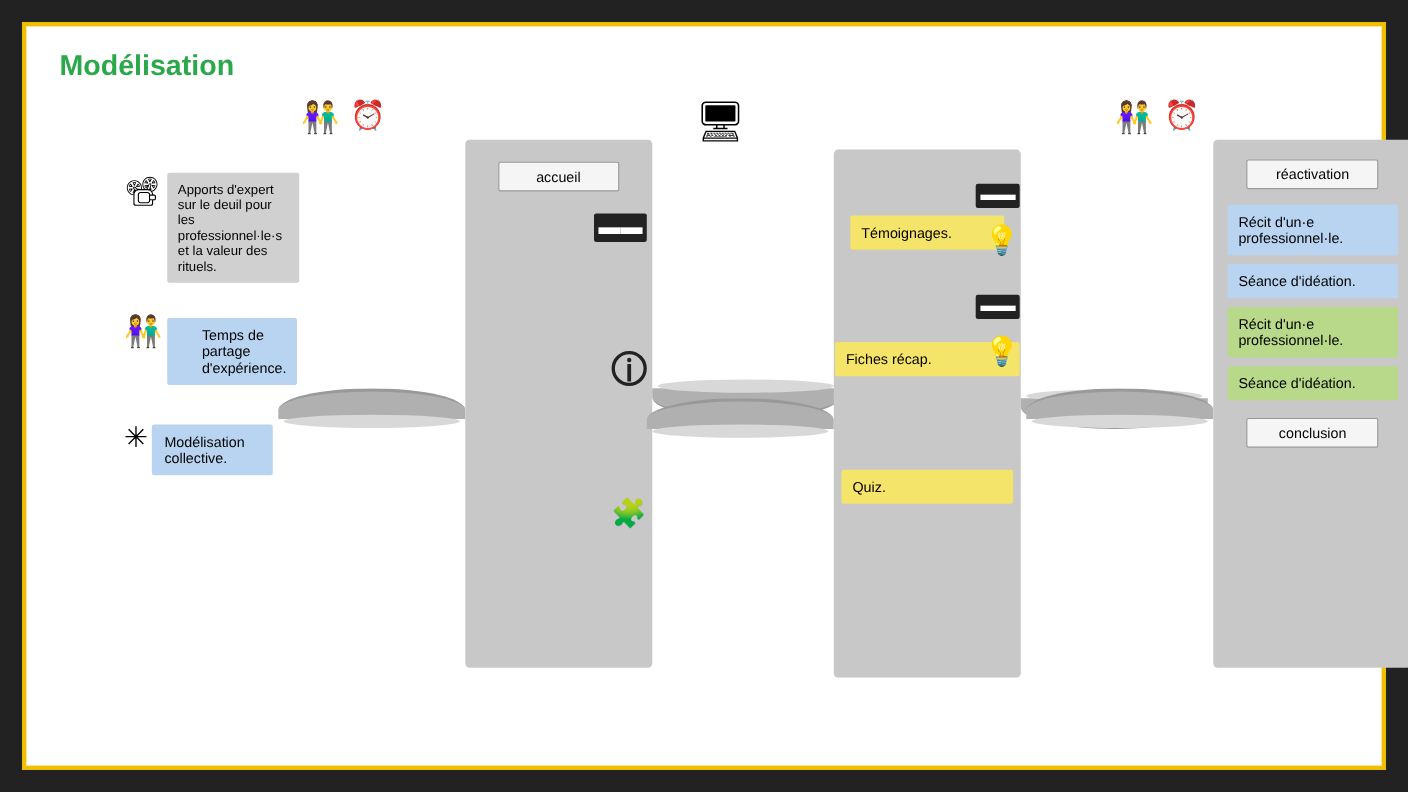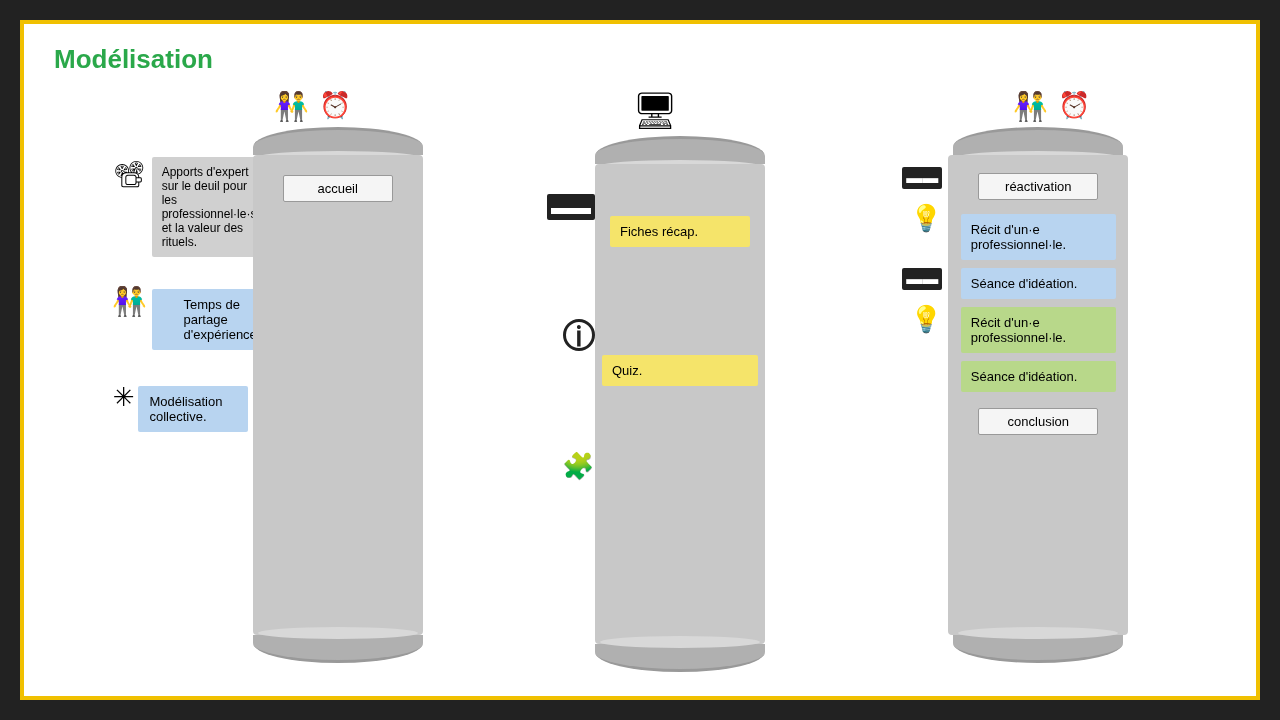--- a/index.html
+++ b/index.html
@@ -147,21 +147,21 @@
       width: 230px;
     }
     
     .col3 {
       position: relative;
       width: 280px;
     }
 
     .scroll-wrapper {
       display: flex;
-      flex-direction: column;
+      flex-direction: row;
       align-items: center;
     }
   </style>
 </head>
 <body>
 
 <div class="outer-border">
   <div class="page-title">Modélisation</div>
 
   <div class="columns-container">
@@ -220,22 +220,23 @@
           </div>
 
           <div>
             <span style="font-size:26px;">🧩</span>
           </div>
         </div>
 
         <div class="scroll-wrapper">
           <div class="scroll-top-curl"></div>
           <div class="scroll-body" style="min-height:480px;">
-            <div class="label-box-yellow" style="margin-top:42px; width:140px;">Fiches récap.</div>
-            <div class="label-box-yellow" style="margin-top:104px; width:156px;">Quiz.</div>
+            <div class="label-box-yellow" style="margin-top:50px; width:140px;">Témoignages.</div>
+            <div class="label-box-yellow" style="margin-top:80px; width:168px;">Fiches récap.</div>
+            <div class="label-box-yellow" style="margin-top:81px; width:156px;">Quiz.</div>
           </div>
           <div class="scroll-bottom-curl"></div>
         </div>
       </div>
     </div>
 
     <div class="col3">
 
       <div style="display:flex; justify-content:center; gap:10px; margin-left:50px; margin-bottom:4px;">
         <span style="font-size:28px;">👫</span>

